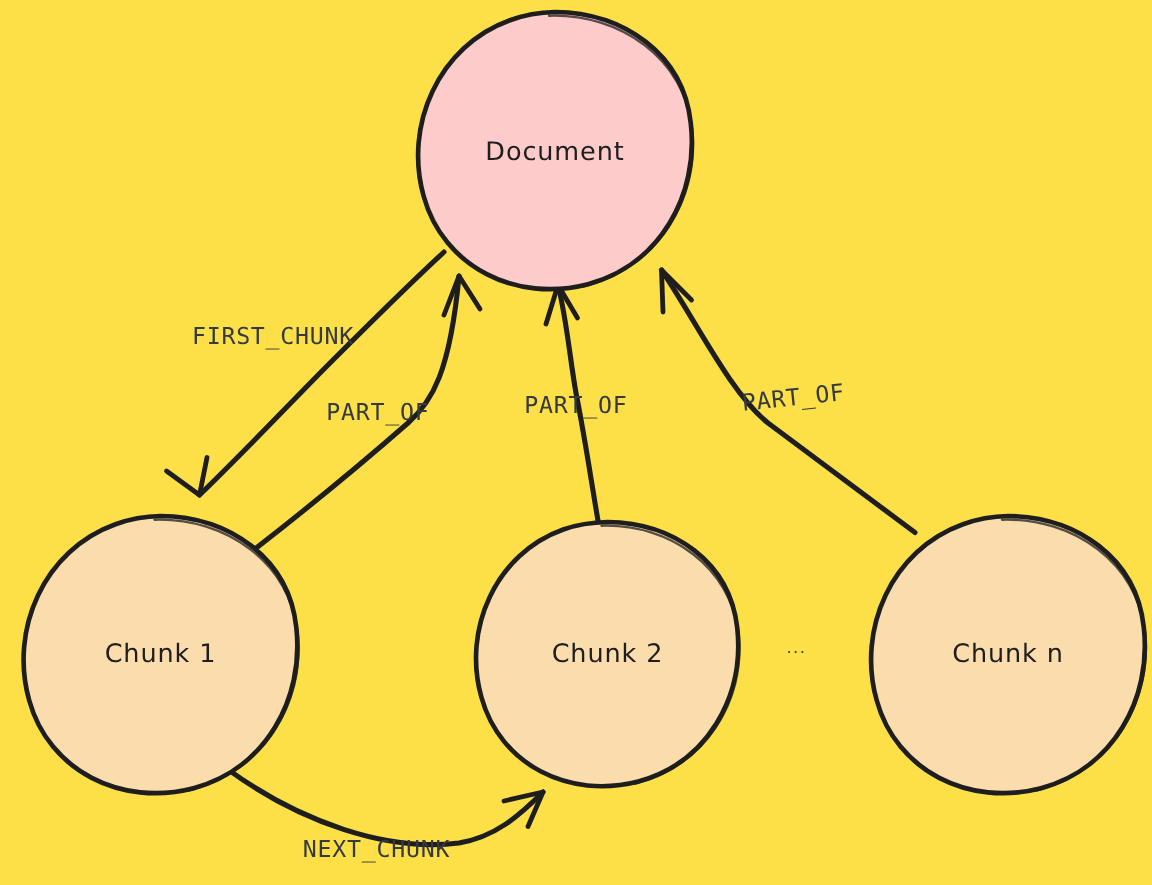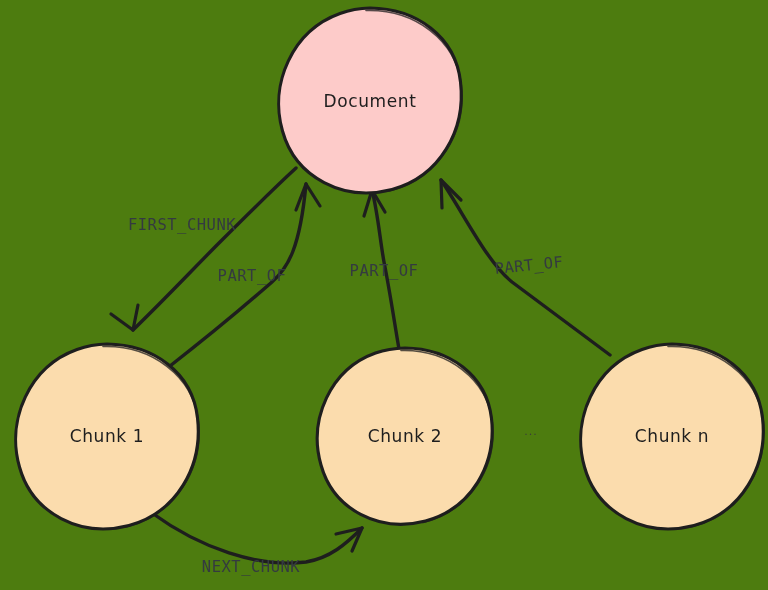--- a/index.html
+++ b/index.html
@@ -11,21 +11,21 @@
   body {
     width: 768px;
     height: 590px;
     overflow: hidden;
     font-family: "DejaVu Sans", sans-serif;
   }
   #canvas-root {
     position: relative;
     width: 768px;
     height: 590px;
-    background: #4d7c0f;
+    background: #fde047;
     text-decoration: underline;
   }
   svg.diagram {
     position: absolute;
     top: 0;
     left: 0;
     width: 768px;
     height: 590px;
     display: block;
   }

